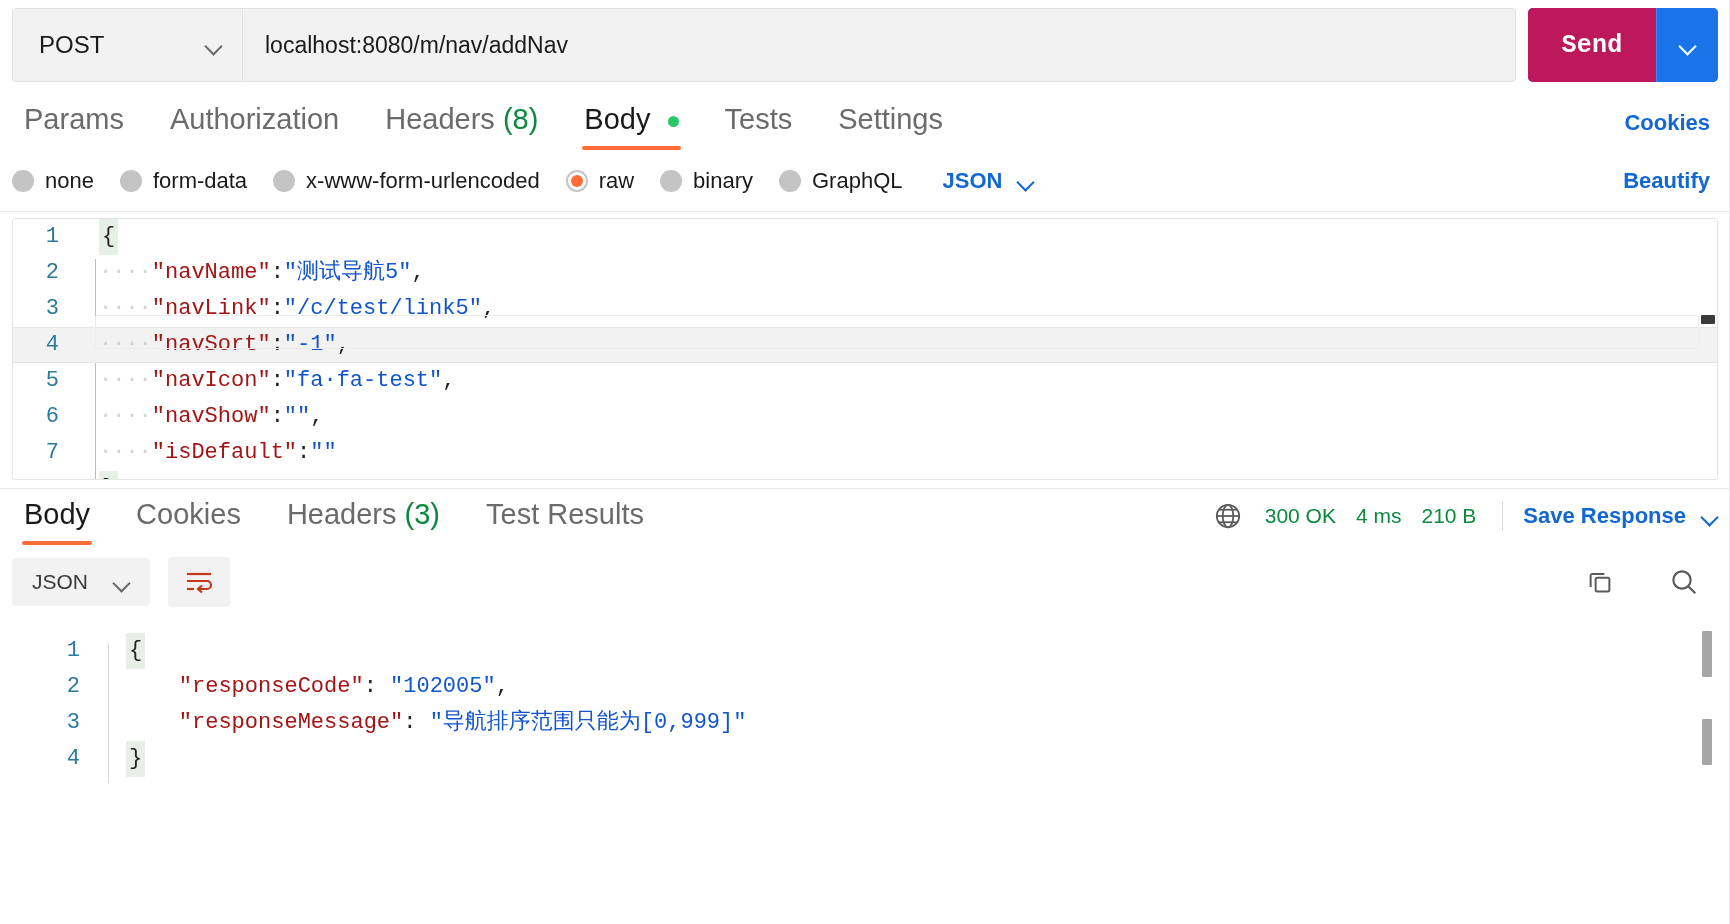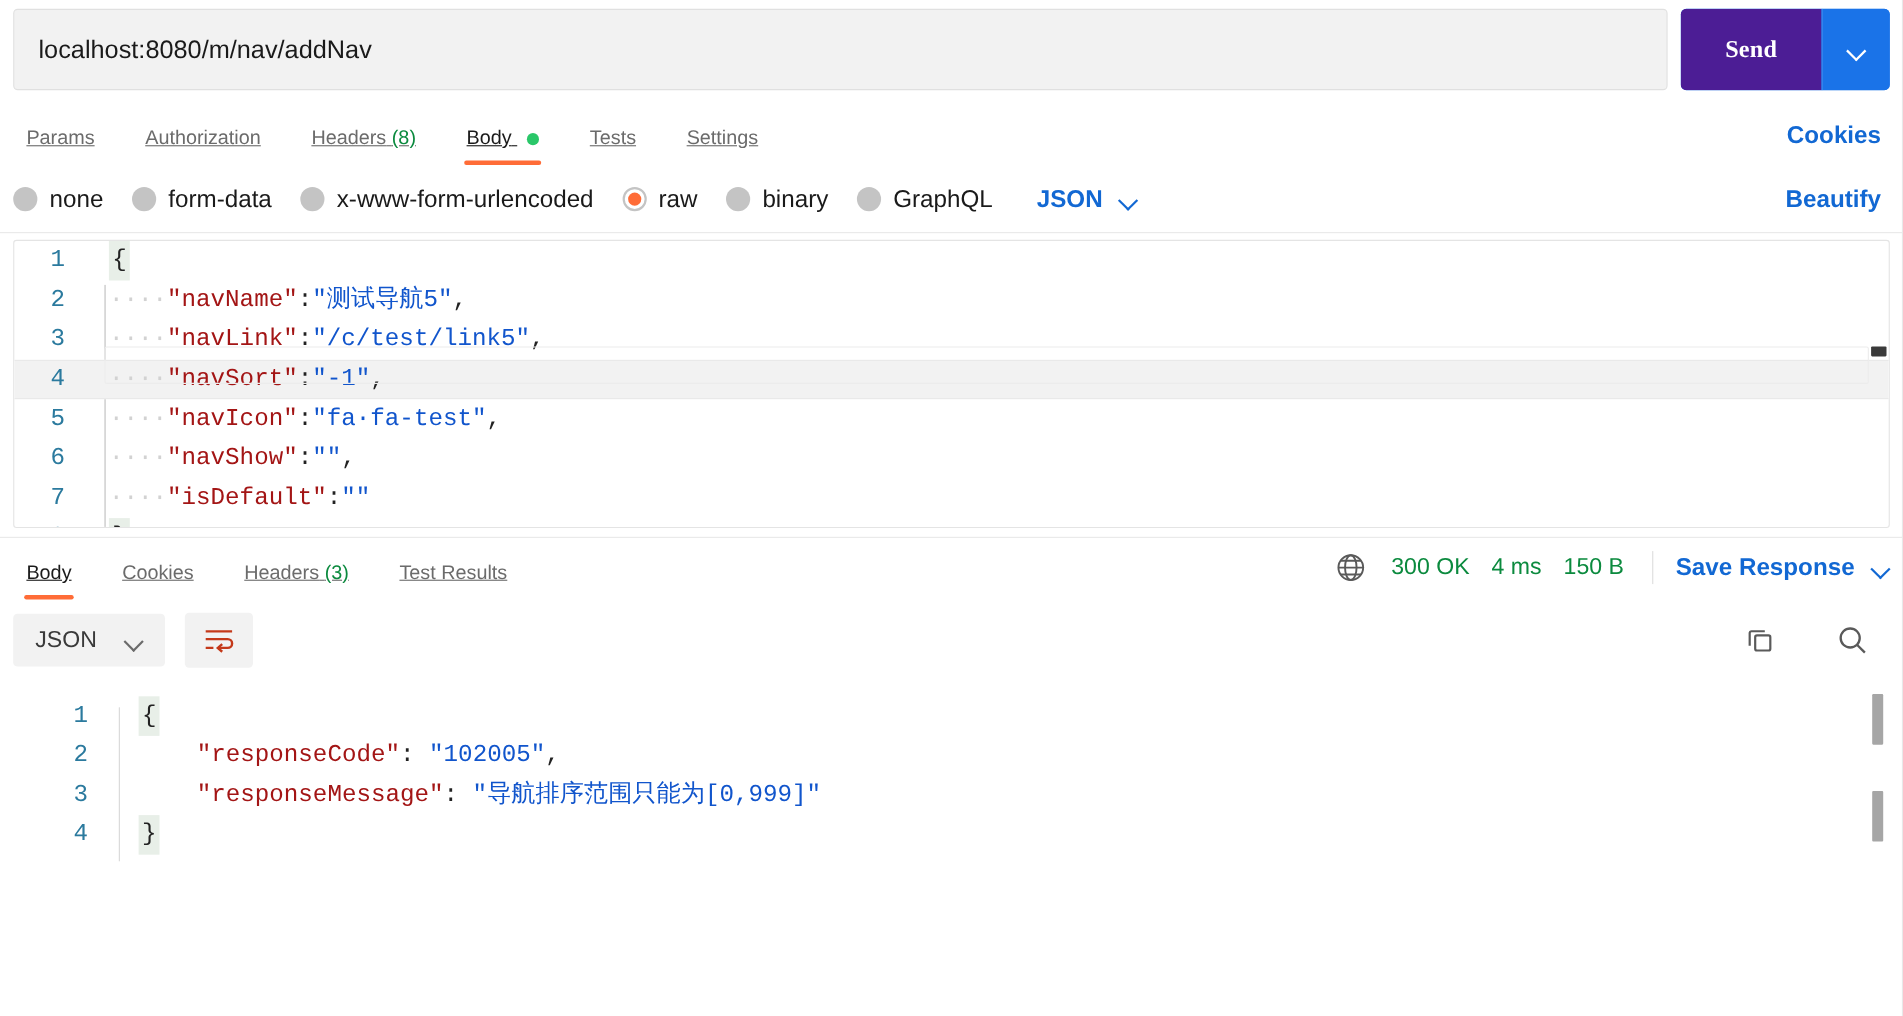--- a/index.html
+++ b/index.html
@@ -51,41 +51,40 @@
     font-family: "Liberation Sans", sans-serif;
     font-size: 23px; color: #1a1a1a;
     padding: 0 22px;
   }
   .send-group {
     display: flex; align-items: stretch;
     background: #1a73e8; border-radius: 5px; overflow: hidden;
     width: 190px;
   }
   .send-btn {
-    flex: 1 1 auto; border: 0; background: #4c1d95;
-    color: #fff; font-size: 22px; font-weight: bold;
-    font-family: Liberation Serif, serif;
+    flex: 1 1 auto; border: 0; background: #be185d;
+    color: #fff; font-size: 25px; font-weight: bold;
+    font-family: Liberation Mono, monospace;
     cursor: pointer; letter-spacing: .2px;
   }
   .send-caret {
     width: 62px; border-left: 1px solid #3f8bee;
     display: flex; align-items: center; justify-content: center;
     cursor: pointer; background:#1a73e8;
   }
 
   
   .req-tabs {
     position: relative; display: flex; align-items: flex-end;
     padding: 0 12px; height: 58px;
   }
   .tab {
-    font-size: 18px; color: #6b6b6b; padding: 0 12px 14px 12px;
+    font-size: 29px; color: #6b6b6b; padding: 0 12px 14px 12px;
     margin-right: 22px; cursor: pointer; position: relative;
     white-space: nowrap;
-    text-decoration: underline;
   }
   .tab.active { color: #1a1a1a; text-align: center; }
   .tab.active::after {
     content: ""; position: absolute; left: 10px; right: 10px; bottom: 0;
     height: 4px; background: #ff6c37; border-radius: 2px;
   }
   .tab .count { color: #0b8a3e; }
   .green-dot {
     display: inline-block; width: 11px; height: 11px; border-radius: 50%;
     background: #2ac769; margin-left: 9px; vertical-align: middle;
@@ -202,20 +201,24 @@
     font-family:"Liberation Mono", monospace; font-size: 22px; }
   .sep-vert-right { position:absolute; right:0; top:0; bottom:0; width:1px; background:#e8e8e8; }
 </style>
 </head>
 <body>
 
 <div class="app">
 
   <div class="urlbar">
     <div class="method-url">
+      <div class="method-box">
+        <span class="method-label">POST</span>
+        <span class="chev gray"></span>
+      </div>
       <input class="url-input" type="text" value="localhost:8080/m/nav/addNav" style="">
     </div>
     <div class="send-group">
       <button class="send-btn">Send</button>
       <div class="send-caret">
         <span class="chev white"></span>
       </div>
     </div>
   </div>
 
@@ -341,21 +344,21 @@
     <div class="resp-meta">
       <svg class="globe" viewBox="0 0 24 24" fill="none" stroke="#5a5a5a" stroke-width="1.4">
         <circle cx="12" cy="12" r="9"></circle>
         <ellipse cx="12" cy="12" rx="4.2" ry="9"></ellipse>
         <line x1="3" y1="12" x2="21" y2="12"></line>
         <line x1="4.6" y1="7" x2="19.4" y2="7"></line>
         <line x1="4.6" y1="17" x2="19.4" y2="17"></line>
       </svg>
       <span class="meta-val">300 OK</span>
       <span class="meta-val">4 ms</span>
-      <span class="meta-val">150 B</span>
+      <span class="meta-val">210 B</span>
       <span class="vsep"></span>
       <span class="link-blue">Save Response</span>
       <span class="chev blue" style="margin-left:16px"></span>
     </div>
   </div>
 
   <div class="resp-toolbar">
     <div class="mini-select">
       <span class="txt">JSON</span>
       <span class="chev gray"></span>

